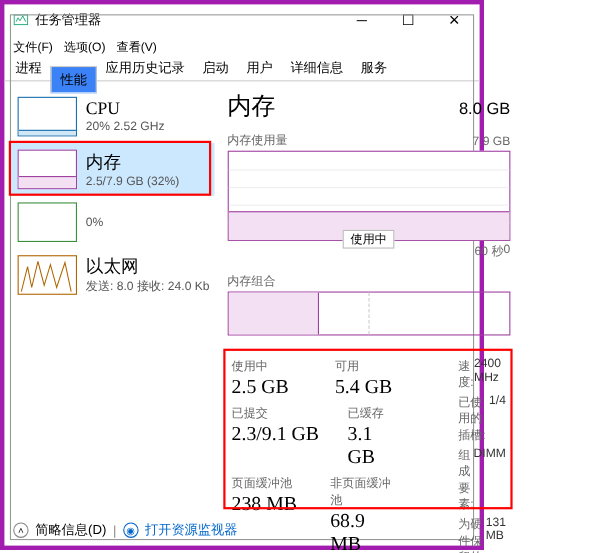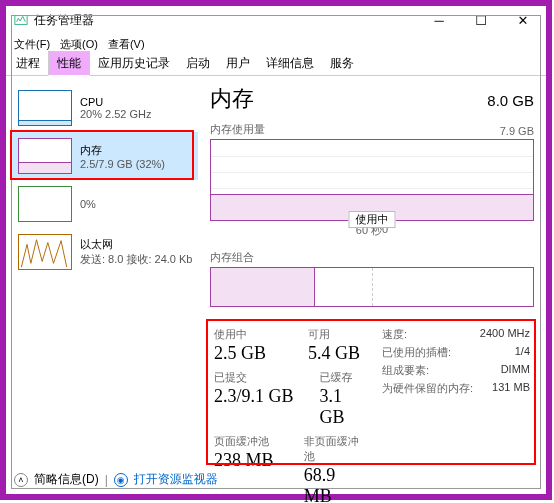--- a/index.html
+++ b/index.html
@@ -1,70 +1,70 @@
 <!DOCTYPE html>
 <html><head>
 <meta charset="utf-8">
 <style>
 * { box-sizing: border-box; margin: 0; padding: 0; font-family: "Microsoft YaHei", "Segoe UI", sans-serif; }
 body { background: #fff; width: 554px; height: 503px; overflow: hidden; font-size: 12px; color: #000; }
-.window { border: 6px solid #a21caf; width: 552px; height: 500px; position: relative; background: #fff; }
+.window { border: 4px solid #a21caf; width: 440px; height: 500px; position: relative; background: #fff; }
 .inner-border { position: absolute; left: 5px; top: 9px; right: 5px; bottom: 5px; border: 1px solid #999; }
 
 .titlebar { height: 28px; display: flex; align-items: center; padding: 0 2px 0 8px; }
 .titlebar .icon { width: 14px; height: 14px; margin-right: 6px; }
 .titlebar .title { flex: 1; font-size: 12px; }
 .titlebar .controls { display: flex; }
 .titlebar .controls div { width: 42px; height: 26px; display: flex; align-items: center; justify-content: center; font-size: 13px; font-family: Arial; }
 
 .menubar { height: 20px; display: flex; align-items: center; padding-left: 8px; gap: 10px; font-size: 11px; }
 
 .tabbar { height: 22px; display: flex; align-items: flex-end; padding-left: 2px; border-bottom: 1px solid #ccc; font-size: 12px; }
 .tabbar .tab { padding: 3px 8px; cursor: default; }
-.tabbar .tab.active { border: 1px solid #ccc; border-bottom: 1px solid #fff; background: #f0abfc; position: relative; top: 1px; }
+.tabbar .tab.active { border: 1px solid #ccc; border-bottom: 1px solid #fff; background: #3b82f6; position: relative; top: 12px; }
 
 .content { display: flex; position: absolute; top: 72px; left: 6px; right: 6px; bottom: 30px; }
 
 .sidebar { width: 186px; padding-top: 6px; }
 .side-item { display: flex; align-items: center; padding: 6px 4px 6px 6px; height: 48px; }
 .side-item.selected { background: #cce8ff; }
 .side-thumb { width: 54px; height: 36px; border: 1px solid #888; margin-right: 8px; position: relative; background: #fff; }
 .side-thumb.mem { border-color: #a040a0; }
 .side-thumb.mem::after { content:""; position:absolute; left:0; right:0; bottom:0; height:10px; background:#f3e1f3; border-top:1px solid #a040a0; }
 .side-thumb.cpu { border-color: #1a6fb0; }
 .side-thumb.cpu::after { content:""; position:absolute; left:0; right:0; bottom:0; height:4px; background:#d0e8f5; border-top:1px solid #1a6fb0; }
 .side-thumb.disk { border-color: #3a8f3a; }
 .side-thumb.net { border-color: #b06500; }
-.side-text .t1 { font-size: 11px; }
+.side-text .t1 { font-size: 16px; font-family: Liberation Serif, serif; }
 .side-text .t2 { font-size: 11px; color: #555; white-space: nowrap; }
 .red-box1 { position: absolute; border: 2px solid red; pointer-events: none; }
 
 .main { flex: 1; padding: 6px 6px 0 12px; position: relative; }
 .hdr { display: flex; justify-content: space-between; align-items: baseline; }
 .hdr h1 { font-size: 22px; font-weight: normal; }
 .hdr .val { font-size: 15px; }
 .chart-label { display: flex; justify-content: space-between; font-size: 11px; color: #666; margin-top: 8px; align-items: flex-end; }
 .chart1 { height: 82px; border: 1px solid #a040a0; margin-top: 2px; position: relative; background: #fff; }
 .chart1 .grid-h { position:absolute; left:0; right:0; border-top:1px solid #eee; }
 .chart1 .line { position:absolute; left:0; right:0; top:68%; border-top:1px solid #a040a0; }
 .chart1 .fill { position:absolute; left:0; right:0; bottom:0; height:32%; background:#f3e1f3; }
-.axis { display:flex; justify-content:center; font-size:11px; color:#666; margin-top:2px; }
+.axis { display:flex; justify-content:flex-end; font-size:11px; color:#666; margin-top:2px; }
 .badge { position:absolute; left:50%; bottom:-8px; transform:translateX(-50%); border:1px solid #bbb; background:#fff; font-size:11px; padding:0 6px; }
 .chart2 { height: 40px; border: 1px solid #a040a0; margin-top: 2px; position: relative; }
 .chart2::before { content:""; position:absolute; left:0; top:0; bottom:0; width:32%; background:#f3e1f3; border-right:1px solid #a040a0; }
 .chart2::after { content:""; position:absolute; left:50%; top:0; bottom:0; border-left:1px dashed #ccc; }
 
 .stats { margin-top: 14px; position: relative; padding: 6px 4px; }
 .stats-row { display: flex; }
 .stat-block { margin-right: 16px; }
 .stat-label { font-size: 11px; color: #666; }
 .stat-value { font-size: 18px; margin-top: 1px; margin-bottom: 6px; font-family: Liberation Serif, serif; }
 .meta-col { flex: 1; }
 .meta-row { display: flex; justify-content: space-between; font-size: 11px; color: #333; margin-bottom: 3px; }
-.meta-row .k { color: #666; }
+.meta-row .k { color: #666; margin-left: 38px; }
 
 .footer { position: absolute; left: 8px; bottom: 6px; display: flex; align-items: center; font-size: 12px; gap: 6px; }
 .footer .link { color: #0066cc; text-align: center; }
 .circ { width:14px; height:14px; border:1px solid #888; border-radius:50%; display:flex; align-items:center; justify-content:center; font-size:9px; }
 
 .net-svg { width:100%; height:100%; }
 </style>
 </head>
 <body>
 

